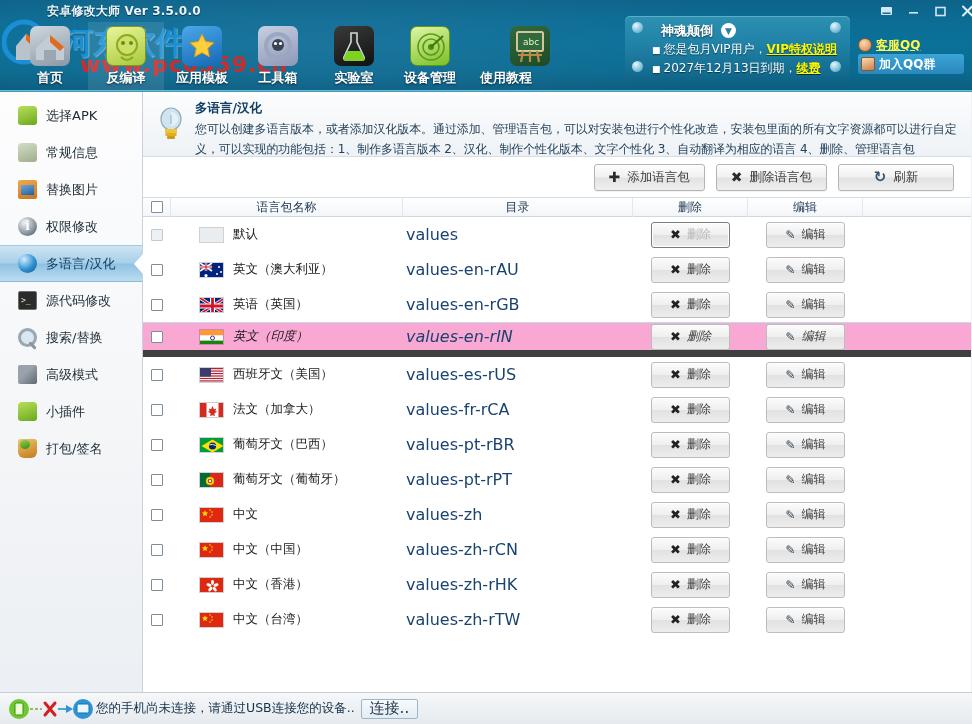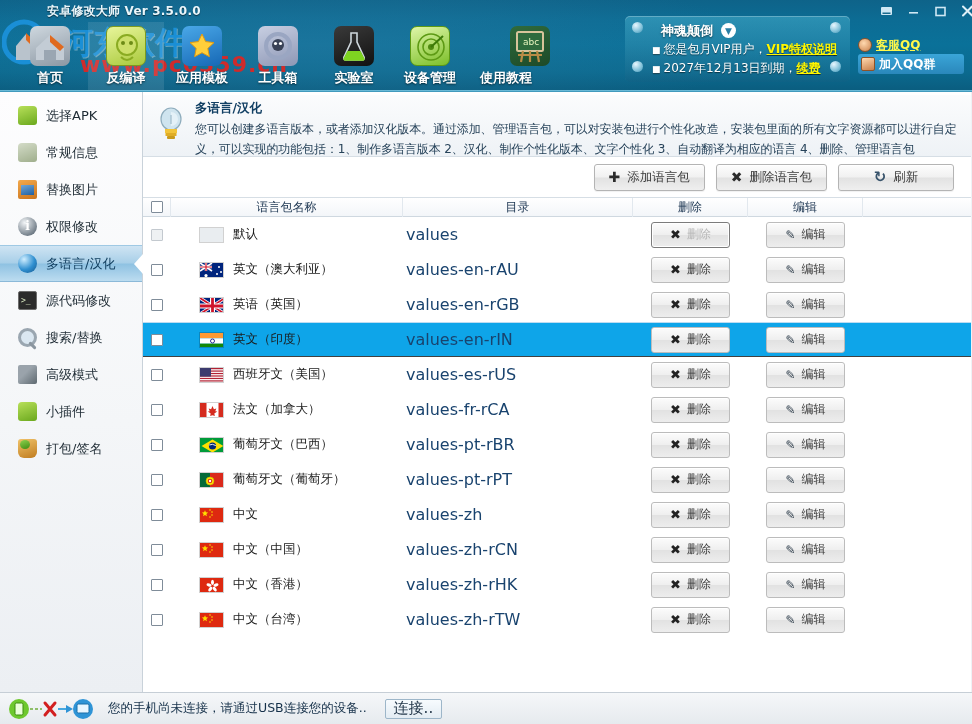--- a/index.html
+++ b/index.html
@@ -212,21 +212,21 @@
   .th-edit{ width:115px; }
   .th-rest{ flex:1; border-right:none; }
   .cbx{
     width:12px; height:12px; border:1px solid #7f8c99; background:#fff; border-radius:1px;
     display:inline-block;
   }
   .cbx.dis{ border-color:#c3c9cf; background:#eef1f3; }
 
   .rows{ height:451px; overflow:hidden; }
   .row{ height:35px; display:flex; align-items:center; }
-  .row.sel{ background:#0ea5e9; border-top:1px solid #bcdcf2; border-bottom:1px solid #404040; }
+  .row.sel{ background:#f9a8d4; border-top:1px solid #bcdcf2; border-bottom:7px solid #404040;font-style:italic; }
   .c-cb{ width:28px; display:flex; justify-content:center; align-items:center; }
   .c-name{ width:232px; display:flex; align-items:center; gap:9px; padding-left:28px; }
   .c-dir{ width:230px; font-size:16px; color:#19436e; padding-left:3px; }
   .c-del{ width:115px; display:flex; justify-content:center; }
   .c-edit{ width:115px; display:flex; justify-content:center; }
   .flag{ width:25px; height:16px; flex:0 0 25px; border:1px solid rgba(0,0,0,.18);
     position:relative; overflow:hidden; }
   .lang-name{ font-size:12.5px; color:#1b1b1b; white-space:nowrap; }
 
   .rbtn{
@@ -242,21 +242,21 @@
   .rbtn .pen{ font-size:12px; color:#2d3c4a; }
 
   
   .gutter{ position:absolute; right:0; top:0; width:0px; height:100%; }
 
   
   .status{
     position:absolute; left:0; top:692px; width:972px; height:32px;
     background:linear-gradient(180deg,#f5f7f9,#e6eaee);
     border-top:1px solid #c6ced6;
-    display:flex; align-items:center; padding-left:6px; gap:12px;
+    display:flex; align-items:center; padding-left:6px; gap:0;
   }
   .conn-ico{ width:90px; height:22px; position:relative; flex:0 0 90px; }
   .status-text{ font-size:12.5px; color:#16314a; }
   .conn-btn{
     margin-left:6px; height:20px; padding:0 8px; display:flex; align-items:center;
     font-size:15px; color:#24384b;
     background:linear-gradient(180deg,#f7fbfe,#e3ecf3);
     border:1px solid #9db6c9; border-radius:2px;
   }
 </style>

